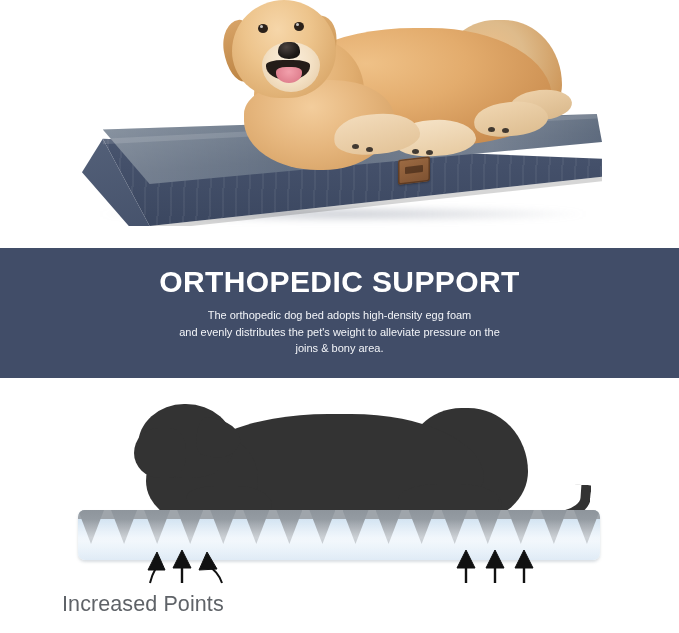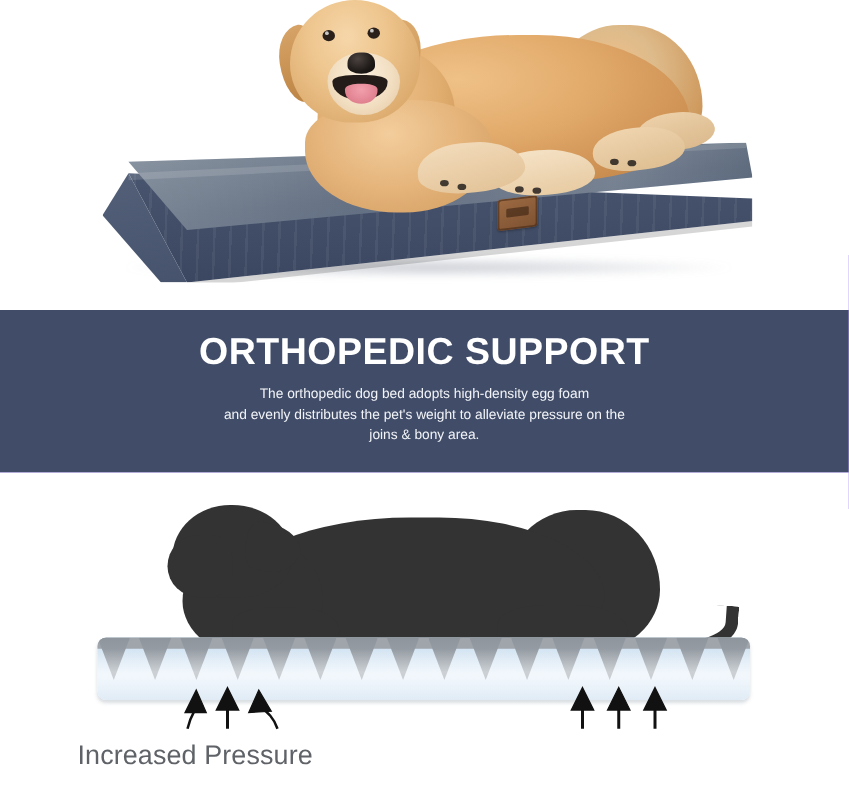--- a/index.html
+++ b/index.html
@@ -2,21 +2,21 @@
 <html><head>
 <meta charset="utf-8">
 <style>
   * { box-sizing: border-box; margin: 0; padding: 0; }
   html, body {
     width: 679px; height: 633px;
     background: #ffffff;
     font-family: "Liberation Sans", sans-serif;
     overflow: hidden;
   }
-  #page { position: relative; width: 679px; height: 485px; background: #8b5cf6; }
+  #page { position: relative; width: 679px; height: 485px; background: #d946ef; }
 
   
   .photo-panel {
     position: absolute; left: 0; top: 0; width: 679px; height: 248px;
     background: #ffffff; overflow: hidden;
   }
   .photo-stage { position: absolute; inset: 0; }
 
   
   .bed-wrap { position: absolute; left: 82px; top: 114px; width: 520px; height: 112px; }
@@ -388,17 +388,17 @@
         <line x1="466" y1="205" x2="466" y2="190" stroke-width="2.4"></line>
         <polygon points="466,172 475,190 457,190"></polygon>
         <line x1="495" y1="205" x2="495" y2="190" stroke-width="2.4"></line>
         <polygon points="495,172 504,190 486,190"></polygon>
         <line x1="524" y1="205" x2="524" y2="190" stroke-width="2.4"></line>
         <polygon points="524,172 533,190 515,190"></polygon>
       </g>
     </svg>
 
     <div class="labels">
-      <div class="label-text">Increased Pressure</div>
+      <div class="label-text">Increased Points</div>
     </div>
 
   </div>
 </div>
 
 </body></html>

